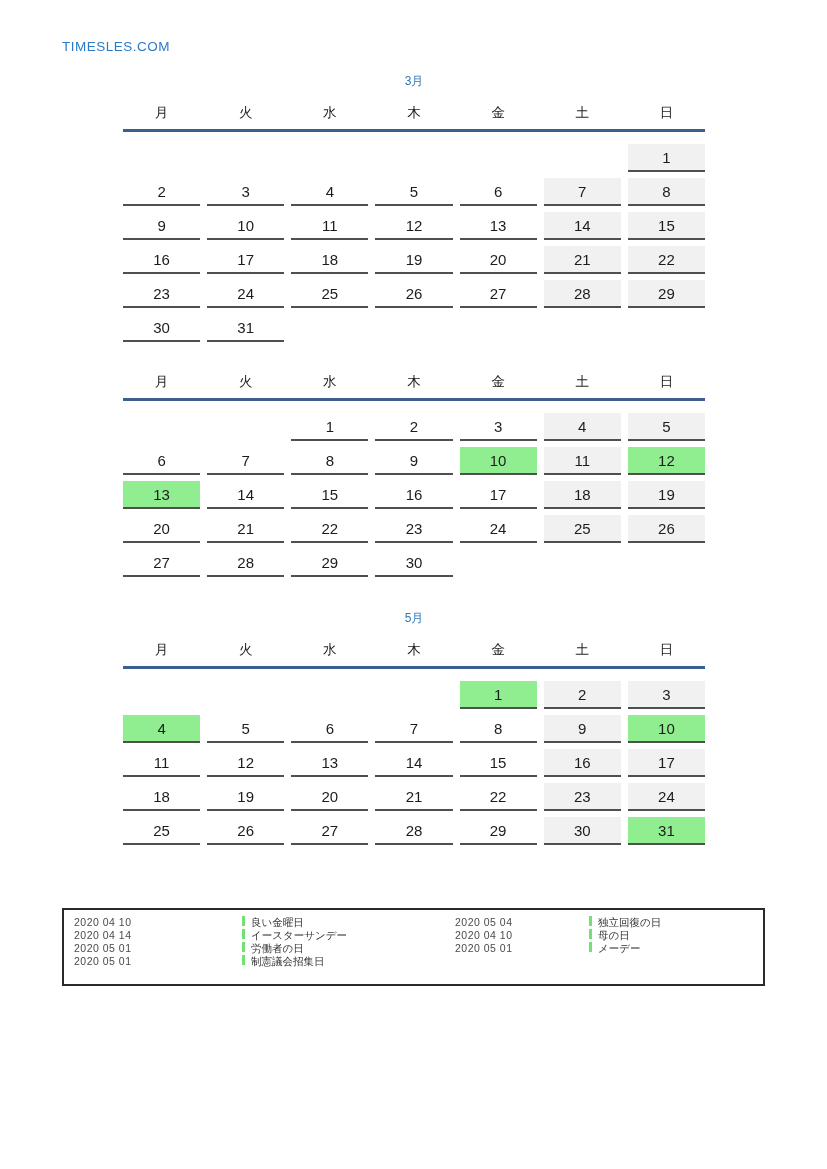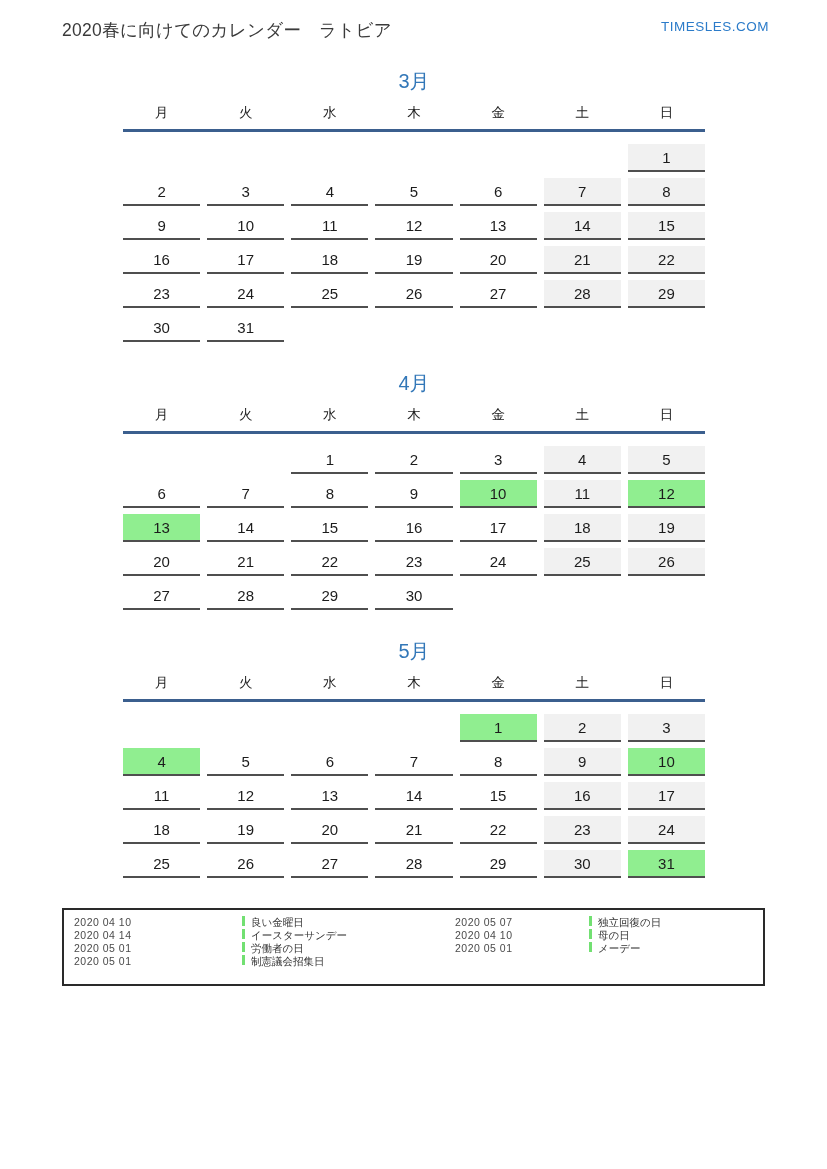--- a/index.html
+++ b/index.html
@@ -11,25 +11,25 @@
   body{
     width:827px;height:1169px;background:#ffffff;position:relative;
     font-family:"Liberation Sans","DejaVu Sans",sans-serif;color:#1c1c1c;overflow:hidden;
   }
   
   .page-header{position:absolute;top:18px;left:62px;right:58px;display:flex;
     justify-content:space-between;align-items:flex-start;}
   .page-title{font-size:17.5px;font-weight:normal;color:#3a3a3a;margin:0;
     letter-spacing:.3px;white-space:nowrap;}
   .brand{font-size:13.5px;color:var(--brand-blue);text-decoration:none;
-    letter-spacing:.5px;margin-top:1px;white-space:nowrap;}
+    letter-spacing:.5px;margin-top:21px;white-space:nowrap;}
   
   .months{position:absolute;top:70px;left:123px;width:582px;}
   .month{margin-bottom:30px;}
-  .month-title{text-align:center;color:var(--title-blue);font-size:20px;
+  .month-title{text-align:center;color:var(--title-blue);font-size:12px;
     font-weight:normal;margin:0 0 10px 0;line-height:23px;}
   .grid{display:grid;grid-template-columns:repeat(7,1fr);column-gap:7px;}
   .weekday-row{margin-bottom:6px;}
   .wk{text-align:center;font-size:13.5px;color:#222;height:20px;line-height:20px;}
   .divider{height:3px;background:var(--divider);margin-bottom:12px;}
   .weeks{row-gap:6px;}
   .cell{height:28px;display:flex;align-items:flex-end;justify-content:center;
     font-size:15px;color:#1c1c1c;padding-bottom:4px;
     border-bottom:2px solid var(--underline);}
   .cell.empty{border-bottom:none;background:none;}
@@ -42,21 +42,20 @@
     font-size:10.5px;line-height:13px;}
   .ldate{color:#4a4a4a;letter-spacing:.5px;}
   .lname{color:#333;display:flex;align-items:flex-start;}
   .bar{display:inline-block;width:3px;height:10px;background:var(--bar);
     margin-right:6px;flex:0 0 3px;}
 </style>
 </head>
 <body>
 
 <header class="page-header">
-  <h1 class="page-title">2020春に向けてのカレンダー　ラトビア</h1>
   <a class="brand">TIMESLES.COM</a>
 </header>
 
 <main class="months">
     <section class="month">
       <h2 class="month-title">3月</h2>
       <div class="grid weekday-row">
         <div class="wk">月</div>
         <div class="wk">火</div>
         <div class="wk">水</div>
@@ -105,21 +104,20 @@
         <div class="cell">30</div>
         <div class="cell">31</div>
         <div class="cell empty"></div>
         <div class="cell empty"></div>
         <div class="cell empty"></div>
         <div class="cell empty"></div>
         <div class="cell empty"></div>
       </div>
     </section>
     <section class="month">
-      <h2 class="month-title">4月</h2>
       <div class="grid weekday-row">
         <div class="wk">月</div>
         <div class="wk">火</div>
         <div class="wk">水</div>
         <div class="wk">木</div>
         <div class="wk">金</div>
         <div class="wk">土</div>
         <div class="wk">日</div>
       </div>
       <div class="divider"></div>
@@ -210,21 +208,21 @@
         <div class="cell we">30</div>
         <div class="cell hol">31</div>
       </div>
     </section>
   </main>
 
 <section class="legend">
     <div class="lrow">
       <span class="ldate">2020 04 10</span>
       <span class="lname"><i class="bar"></i>良い金曜日</span>
-      <span class="ldate">2020 05 07</span>
+      <span class="ldate">2020 05 04</span>
       <span class="lname"><i class="bar"></i>独立回復の日</span>
     </div>
     <div class="lrow">
       <span class="ldate">2020 04 14</span>
       <span class="lname"><i class="bar"></i>イースターサンデー</span>
       <span class="ldate">2020 04 10</span>
       <span class="lname"><i class="bar"></i>母の日</span>
     </div>
     <div class="lrow">
       <span class="ldate">2020 05 01</span>

